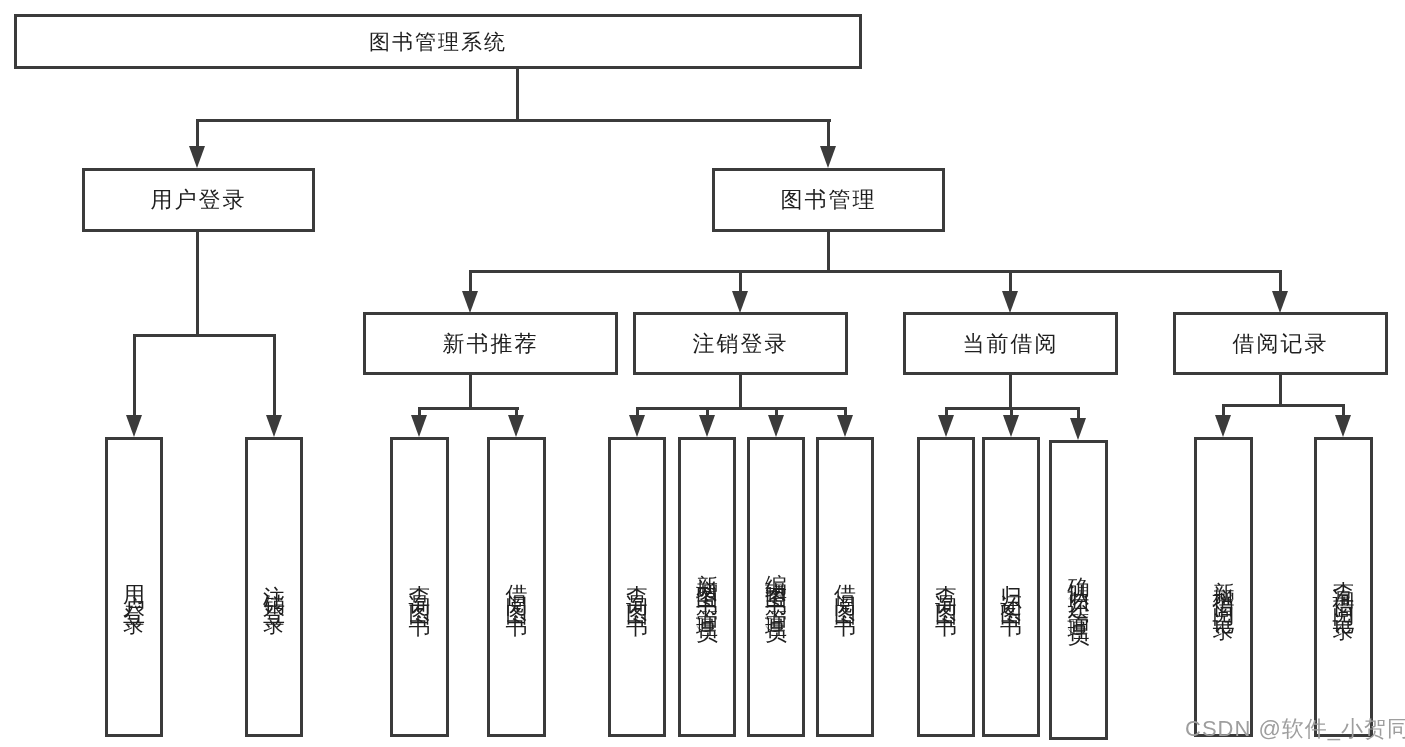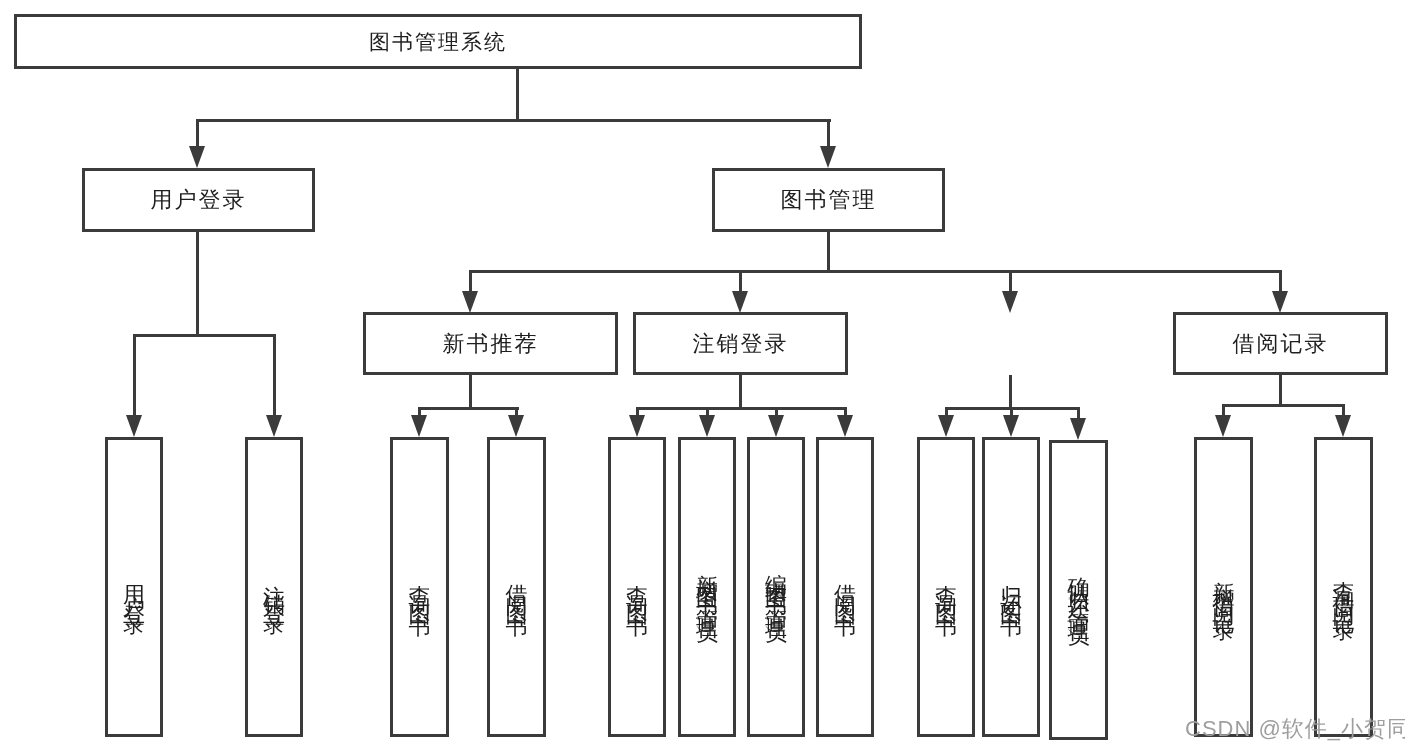--- a/index.html
+++ b/index.html
@@ -70,20 +70,21 @@
   <div class="arrowhead" style="left:462px;top:291px;"></div>
   <div class="vline" style="left:739px;top:270px;width:3px;height:23px;"></div>
   <div class="arrowhead" style="left:732px;top:291px;"></div>
   <div class="vline" style="left:1009px;top:270px;width:3px;height:23px;"></div>
   <div class="arrowhead" style="left:1002px;top:291px;"></div>
   <div class="vline" style="left:1279px;top:270px;width:3px;height:23px;"></div>
   <div class="arrowhead" style="left:1272px;top:291px;"></div>
 
   <div class="box" style="left:363px;top:312px;width:255px;height:63px;">新书推荐</div>
   <div class="box" style="left:633px;top:312px;width:215px;height:63px;">注销登录</div>
+  <div class="box" style="left:903px;top:312px;width:215px;height:63px;">当前借阅</div>
   <div class="box" style="left:1173px;top:312px;width:215px;height:63px;">借阅记录</div>
 
   <div class="vline" style="left:469px;top:375px;width:3px;height:35px;"></div>
   <div class="hline" style="left:418px;top:407px;width:101px;height:3px;"></div>
   <div class="vline" style="left:418px;top:407px;width:3px;height:10px;"></div>
   <div class="arrowhead" style="left:411px;top:415px;"></div>
   <div class="vline" style="left:515px;top:407px;width:3px;height:10px;"></div>
   <div class="arrowhead" style="left:508px;top:415px;"></div>
 
   <div class="vline" style="left:739px;top:375px;width:3px;height:35px;"></div>

